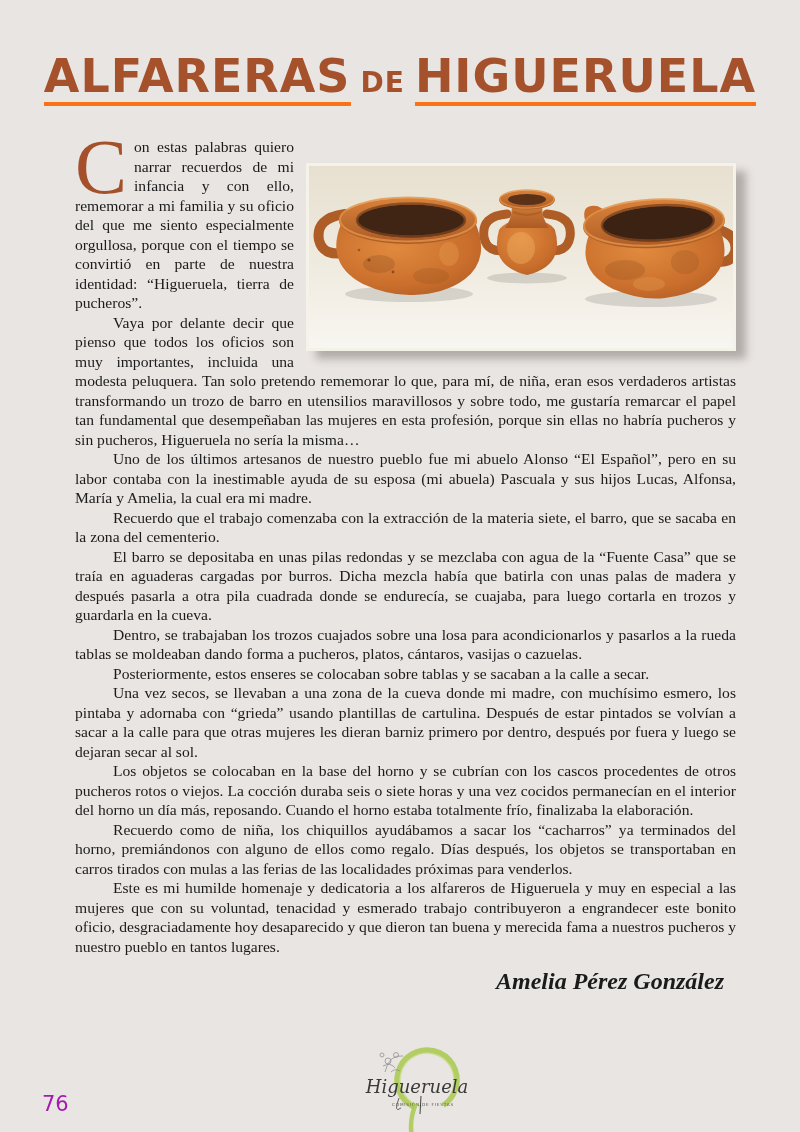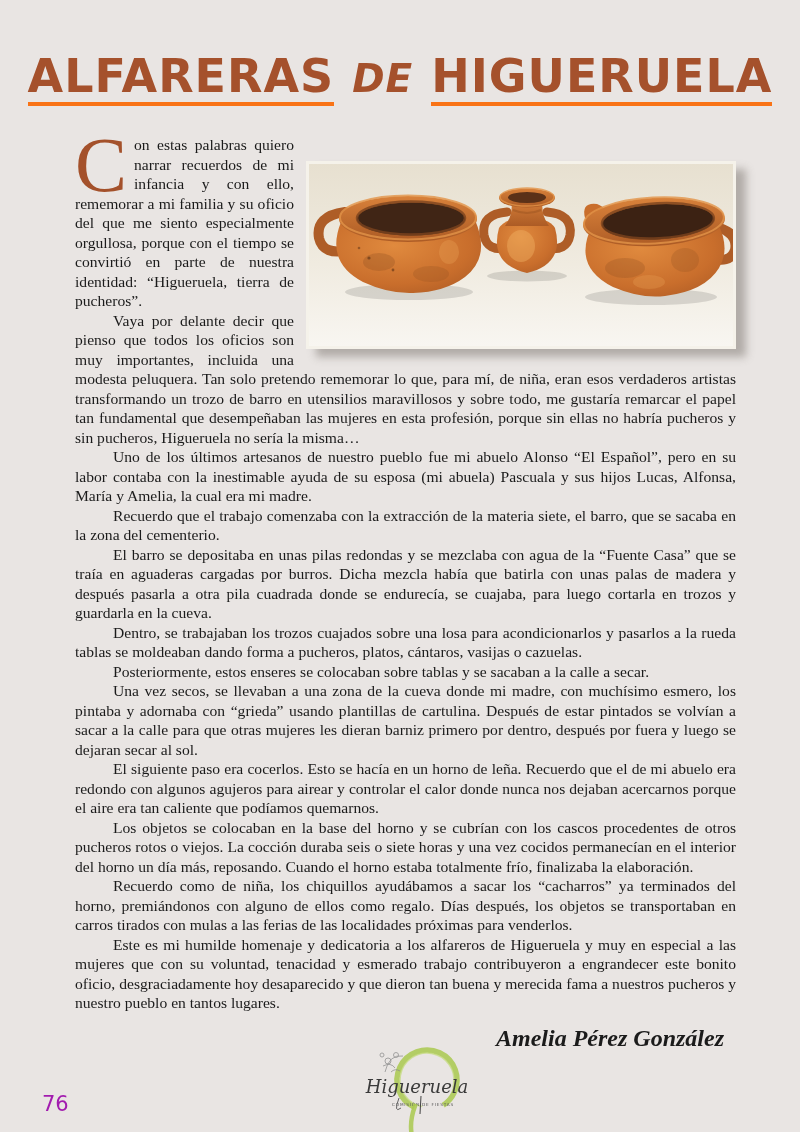--- a/index.html
+++ b/index.html
@@ -25,26 +25,25 @@
     white-space: nowrap;
   }
   .title .big {
     font-size: 46px;
     letter-spacing: 1px;
     border-bottom: 4px solid #f97316;
     padding-bottom: 0px;
     display: inline-block;
   }
   .title .small {
-    font-size: 39px;
+    font-size: 28px;
     letter-spacing: 1px;
     display: inline-block;
-    margin: 0 18px;
+    margin: 0 10px;
     vertical-align: baseline;
-    font-style: italic;
   }
   
   .article {
     margin: 28px 64px 0 75px;
     font-size: 15.6px;
     line-height: 19.5px;
     text-align: justify;
   }
   .article p { text-indent: 38px; }
   .article p.first { text-indent: 0; }
@@ -172,21 +171,20 @@
     </div>
 
     <p class="first"><span class="dropcap">C</span><span>on estas palabras quiero narrar recuerdos de mi infancia y con ello, rememorar a mi familia y su oficio del que me siento especialmente orgullosa, porque con el tiempo se convirtió en parte de nuestra identidad: “Higueruela, tierra de pucheros”.</span></p>
     <p>Vaya por delante decir que pienso que todos los oficios son muy importantes, incluida una modesta peluquera. Tan solo pretendo rememorar lo que, para mí, de niña, eran esos verdaderos artistas transformando un trozo de barro en utensilios maravillosos y sobre todo, me gustaría remarcar el papel tan fundamental que desempeñaban las mujeres en esta profesión, porque sin ellas no habría pucheros y sin pucheros, Higueruela no sería la misma…</p>
     <p>Uno de los últimos artesanos de nuestro pueblo fue mi abuelo Alonso “El Español”, pero en su labor contaba con la inestimable ayuda de su esposa (mi abuela) Pascuala y sus hijos Lucas, Alfonsa, María y Amelia, la cual era mi madre.</p>
     <p>Recuerdo que el trabajo comenzaba con la extracción de la materia siete, el barro, que se sacaba en la zona del cementerio.</p>
     <p>El barro se depositaba en unas pilas redondas y se mezclaba con agua de la “Fuente Casa” que se traía en aguaderas cargadas por burros. Dicha mezcla había que batirla con unas palas de madera y después pasarla a otra pila cuadrada donde se endurecía, se cuajaba, para luego cortarla en trozos y guardarla en la cueva.</p>
     <p>Dentro, se trabajaban los trozos cuajados sobre una losa para acondicionarlos y pasarlos a la rueda tablas se moldeaban dando forma a pucheros, platos, cántaros, vasijas o cazuelas.</p>
     <p>Posteriormente, estos enseres se colocaban sobre tablas y se sacaban a la calle a secar.</p>
     <p>Una vez secos, se llevaban a una zona de la cueva donde mi madre, con muchísimo esmero, los pintaba y adornaba con “grieda” usando plantillas de cartulina. Después de estar pintados se volvían a sacar a la calle para que otras mujeres les dieran barniz primero por dentro, después por fuera y luego se dejaran secar al sol.</p>
-    <p>El siguiente paso era cocerlos. Esto se hacía en un horno de leña. Recuerdo que el de mi abuelo era redondo con algunos agujeros para airear y controlar el calor donde nunca nos dejaban acercarnos porque el aire era tan caliente que podíamos quemarnos.</p>
     <p>Los objetos se colocaban en la base del horno y se cubrían con los cascos procedentes de otros pucheros rotos o viejos. La cocción duraba seis o siete horas y una vez cocidos permanecían en el interior del horno un día más, reposando. Cuando el horno estaba totalmente frío, finalizaba la elaboración.</p>
     <p>Recuerdo como de niña, los chiquillos ayudábamos a sacar los “cacharros” ya terminados del horno, premiándonos con alguno de ellos como regalo. Días después, los objetos se transportaban en carros tirados con mulas a las ferias de las localidades próximas para venderlos.</p>
     <p>Este es mi humilde homenaje y dedicatoria a los alfareros de Higueruela y muy en especial a las mujeres que con su voluntad, tenacidad y esmerado trabajo contribuyeron a engrandecer este bonito oficio, desgraciadamente hoy desaparecido y que dieron tan buena y merecida fama a nuestros pucheros y nuestro pueblo en tantos lugares.</p>
 
     <div class="signature">Amelia Pérez González</div>
   </div>
 
   <div class="page-number">76</div>
 
   <div class="logo">

